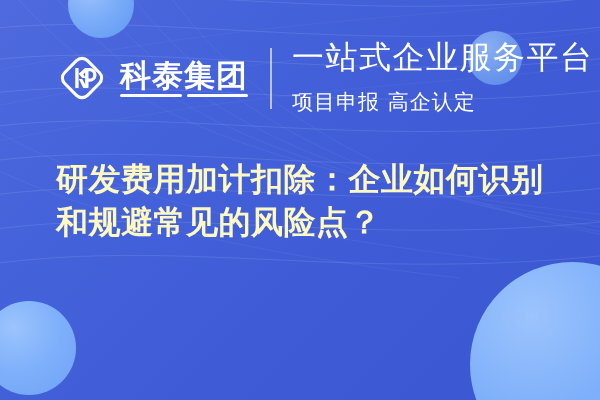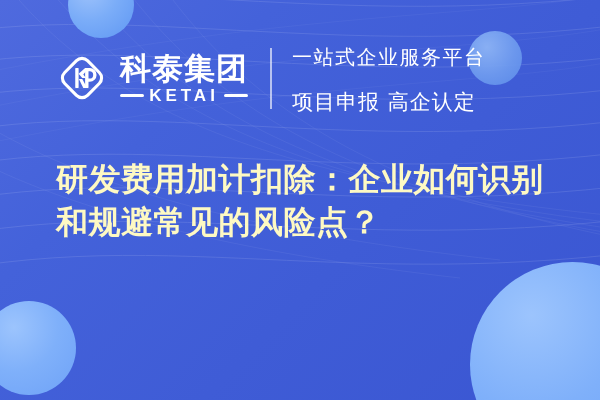--- a/index.html
+++ b/index.html
@@ -144,21 +144,21 @@
     flex: 0 0 auto;
   }
 
   .tagline {
     display: flex;
     flex-direction: column;
     justify-content: center;
   }
   .tagline-main {
     color: #ffffff;
-    font-size: 20px;
+    font-size: 32px;
     line-height: 32px;
     letter-spacing: 1.5px;
     white-space: nowrap;
     font-family: "DejaVu Sans", "Liberation Sans", sans-serif;
   }
   .tagline-sub {
     color: #ffffff;
     font-size: 21px;
     line-height: 26px;
     margin-top: 16px;
@@ -238,21 +238,20 @@
           <path d="M44 52 L50.5 52 L60 69 L52.5 69 Z"></path>
           <path d="M58 31 h7 a13 13 0 0 1 0 26 h-7 v-6 h6.5 a7 7 0 0 0 0 -14 H58 Z"></path>
           <rect x="56" y="31" width="6.5" height="38" rx="1"></rect>
         </g>
       </svg>
 
       <div class="brand-words">
         <div class="brand-cn">科泰集团</div>
         <div class="brand-en-row">
           <span class="dash"></span>
-          <span class="brand-en">KETAI</span>
           <span class="dash"></span>
         </div>
       </div>
 
     </div>
 
     <div class="divider"></div>
 
     <div class="tagline">
       <div class="tagline-main">一站式企业服务平台</div>

